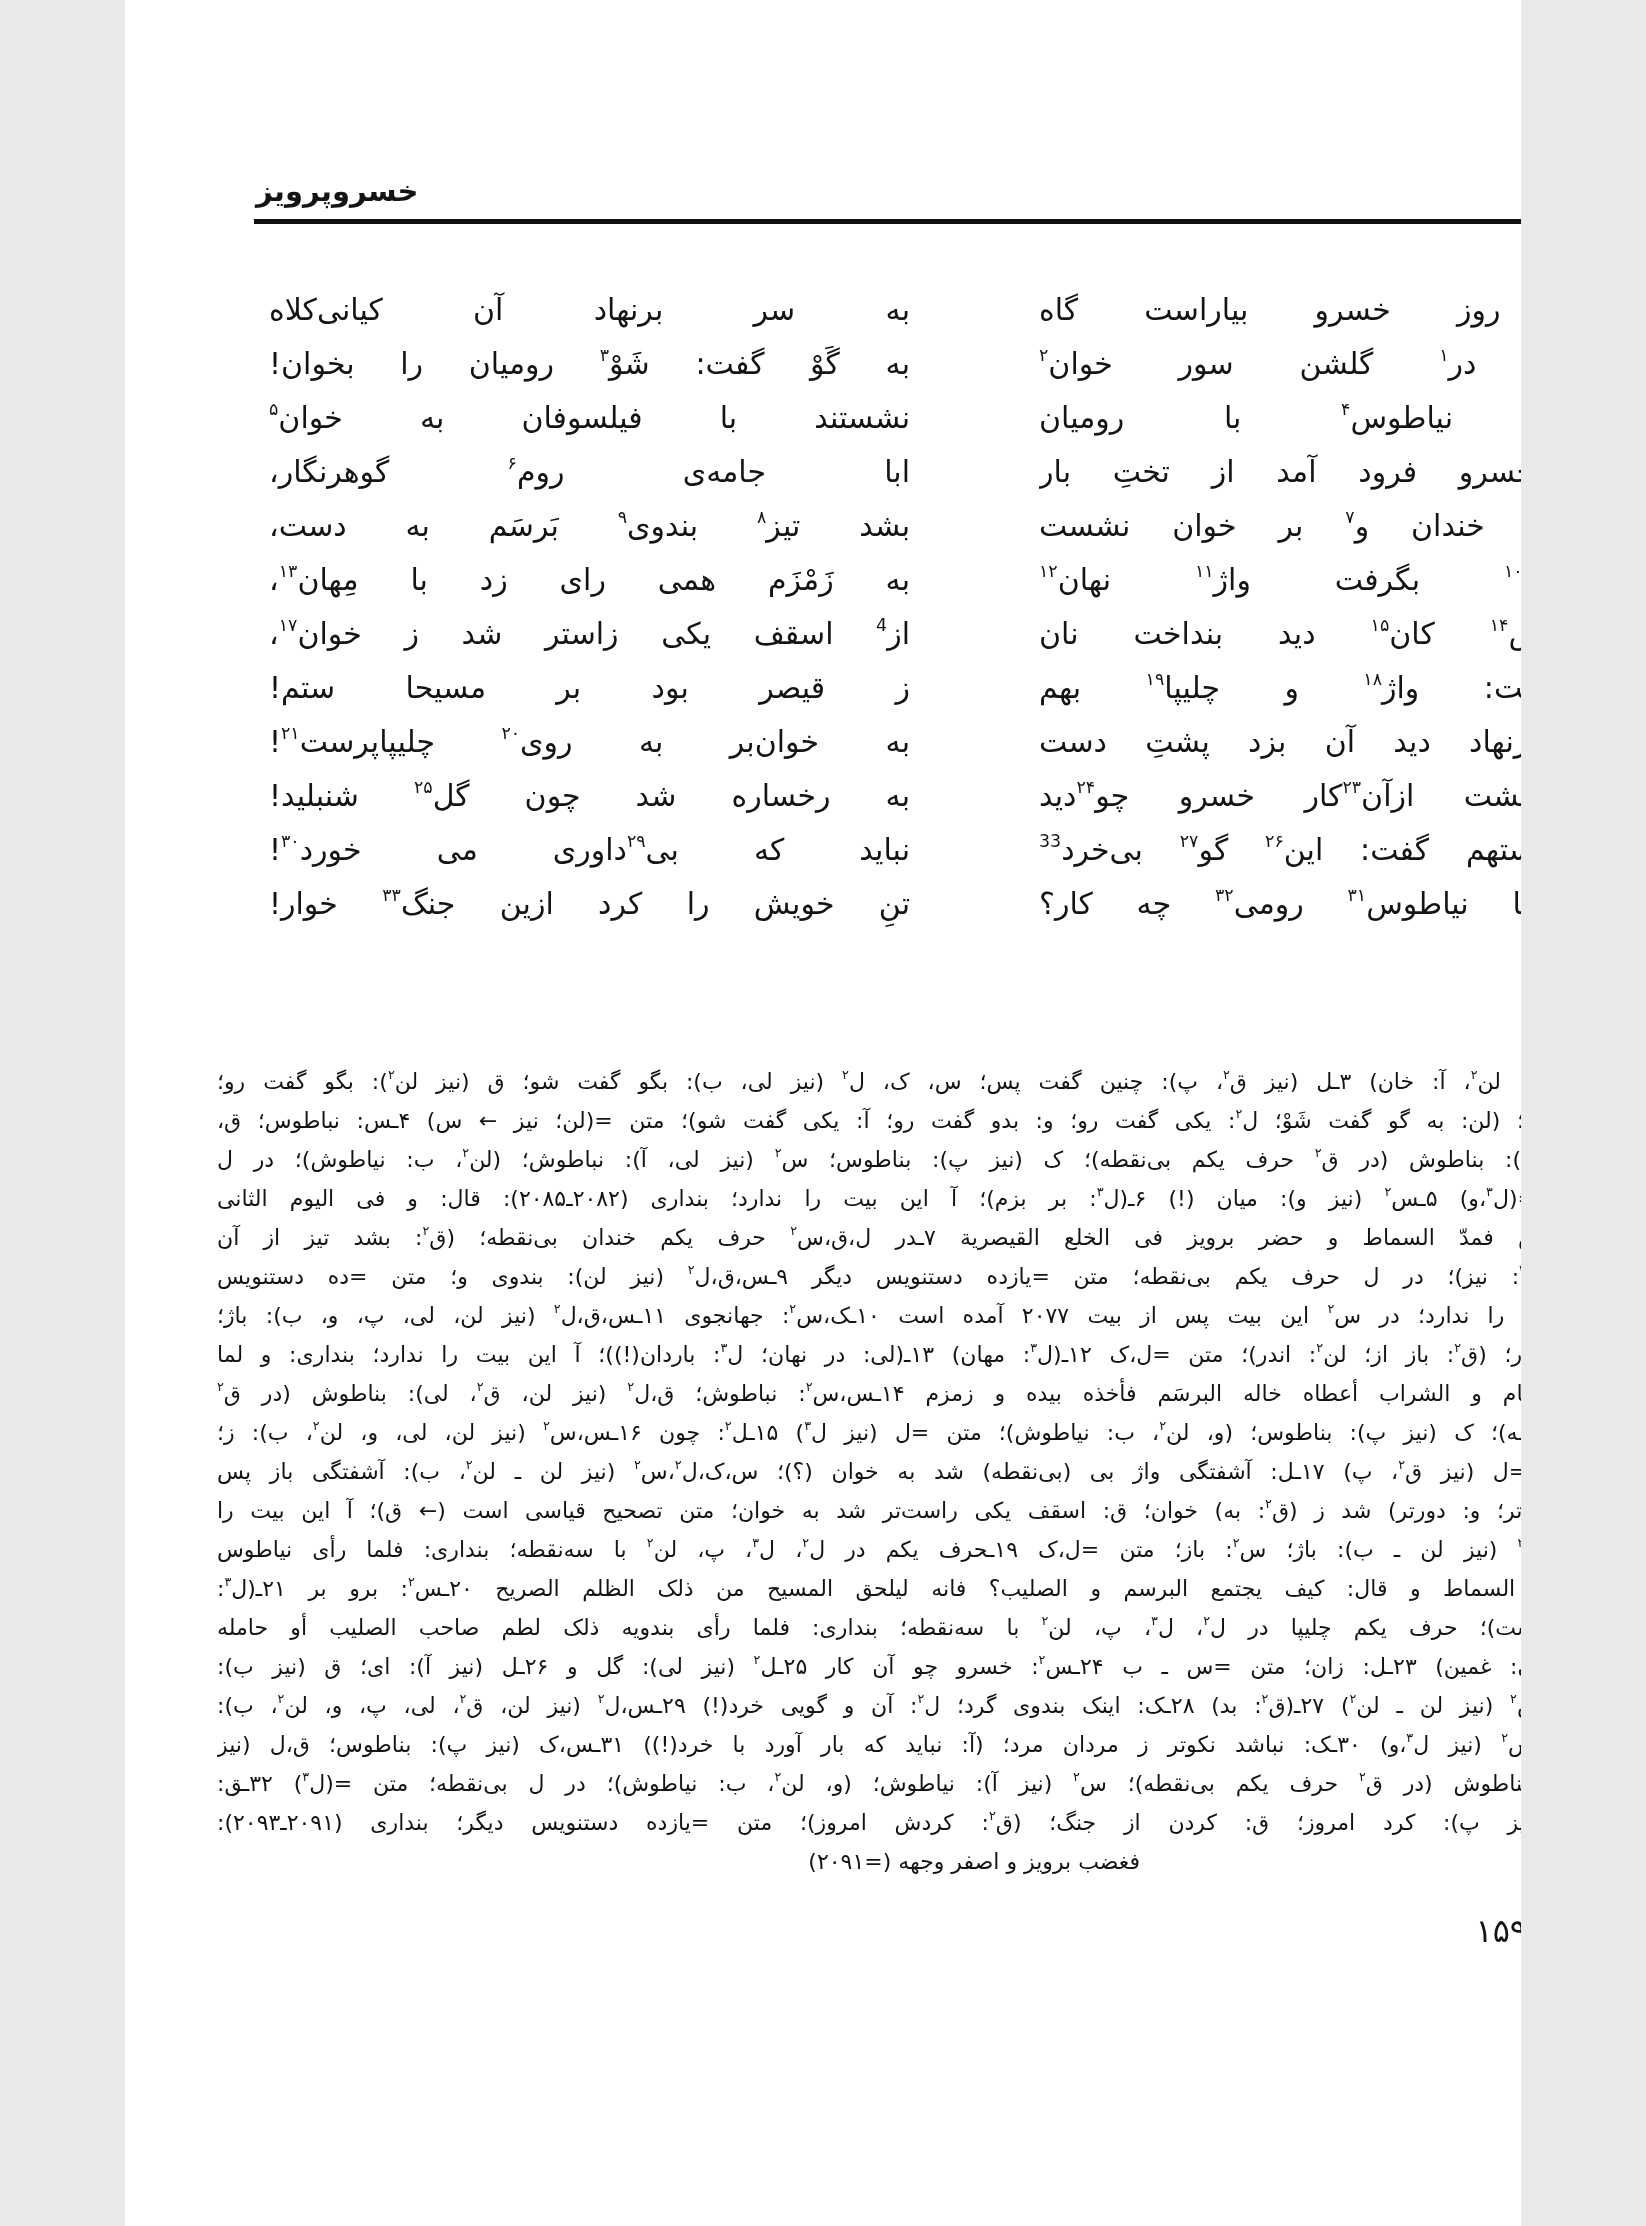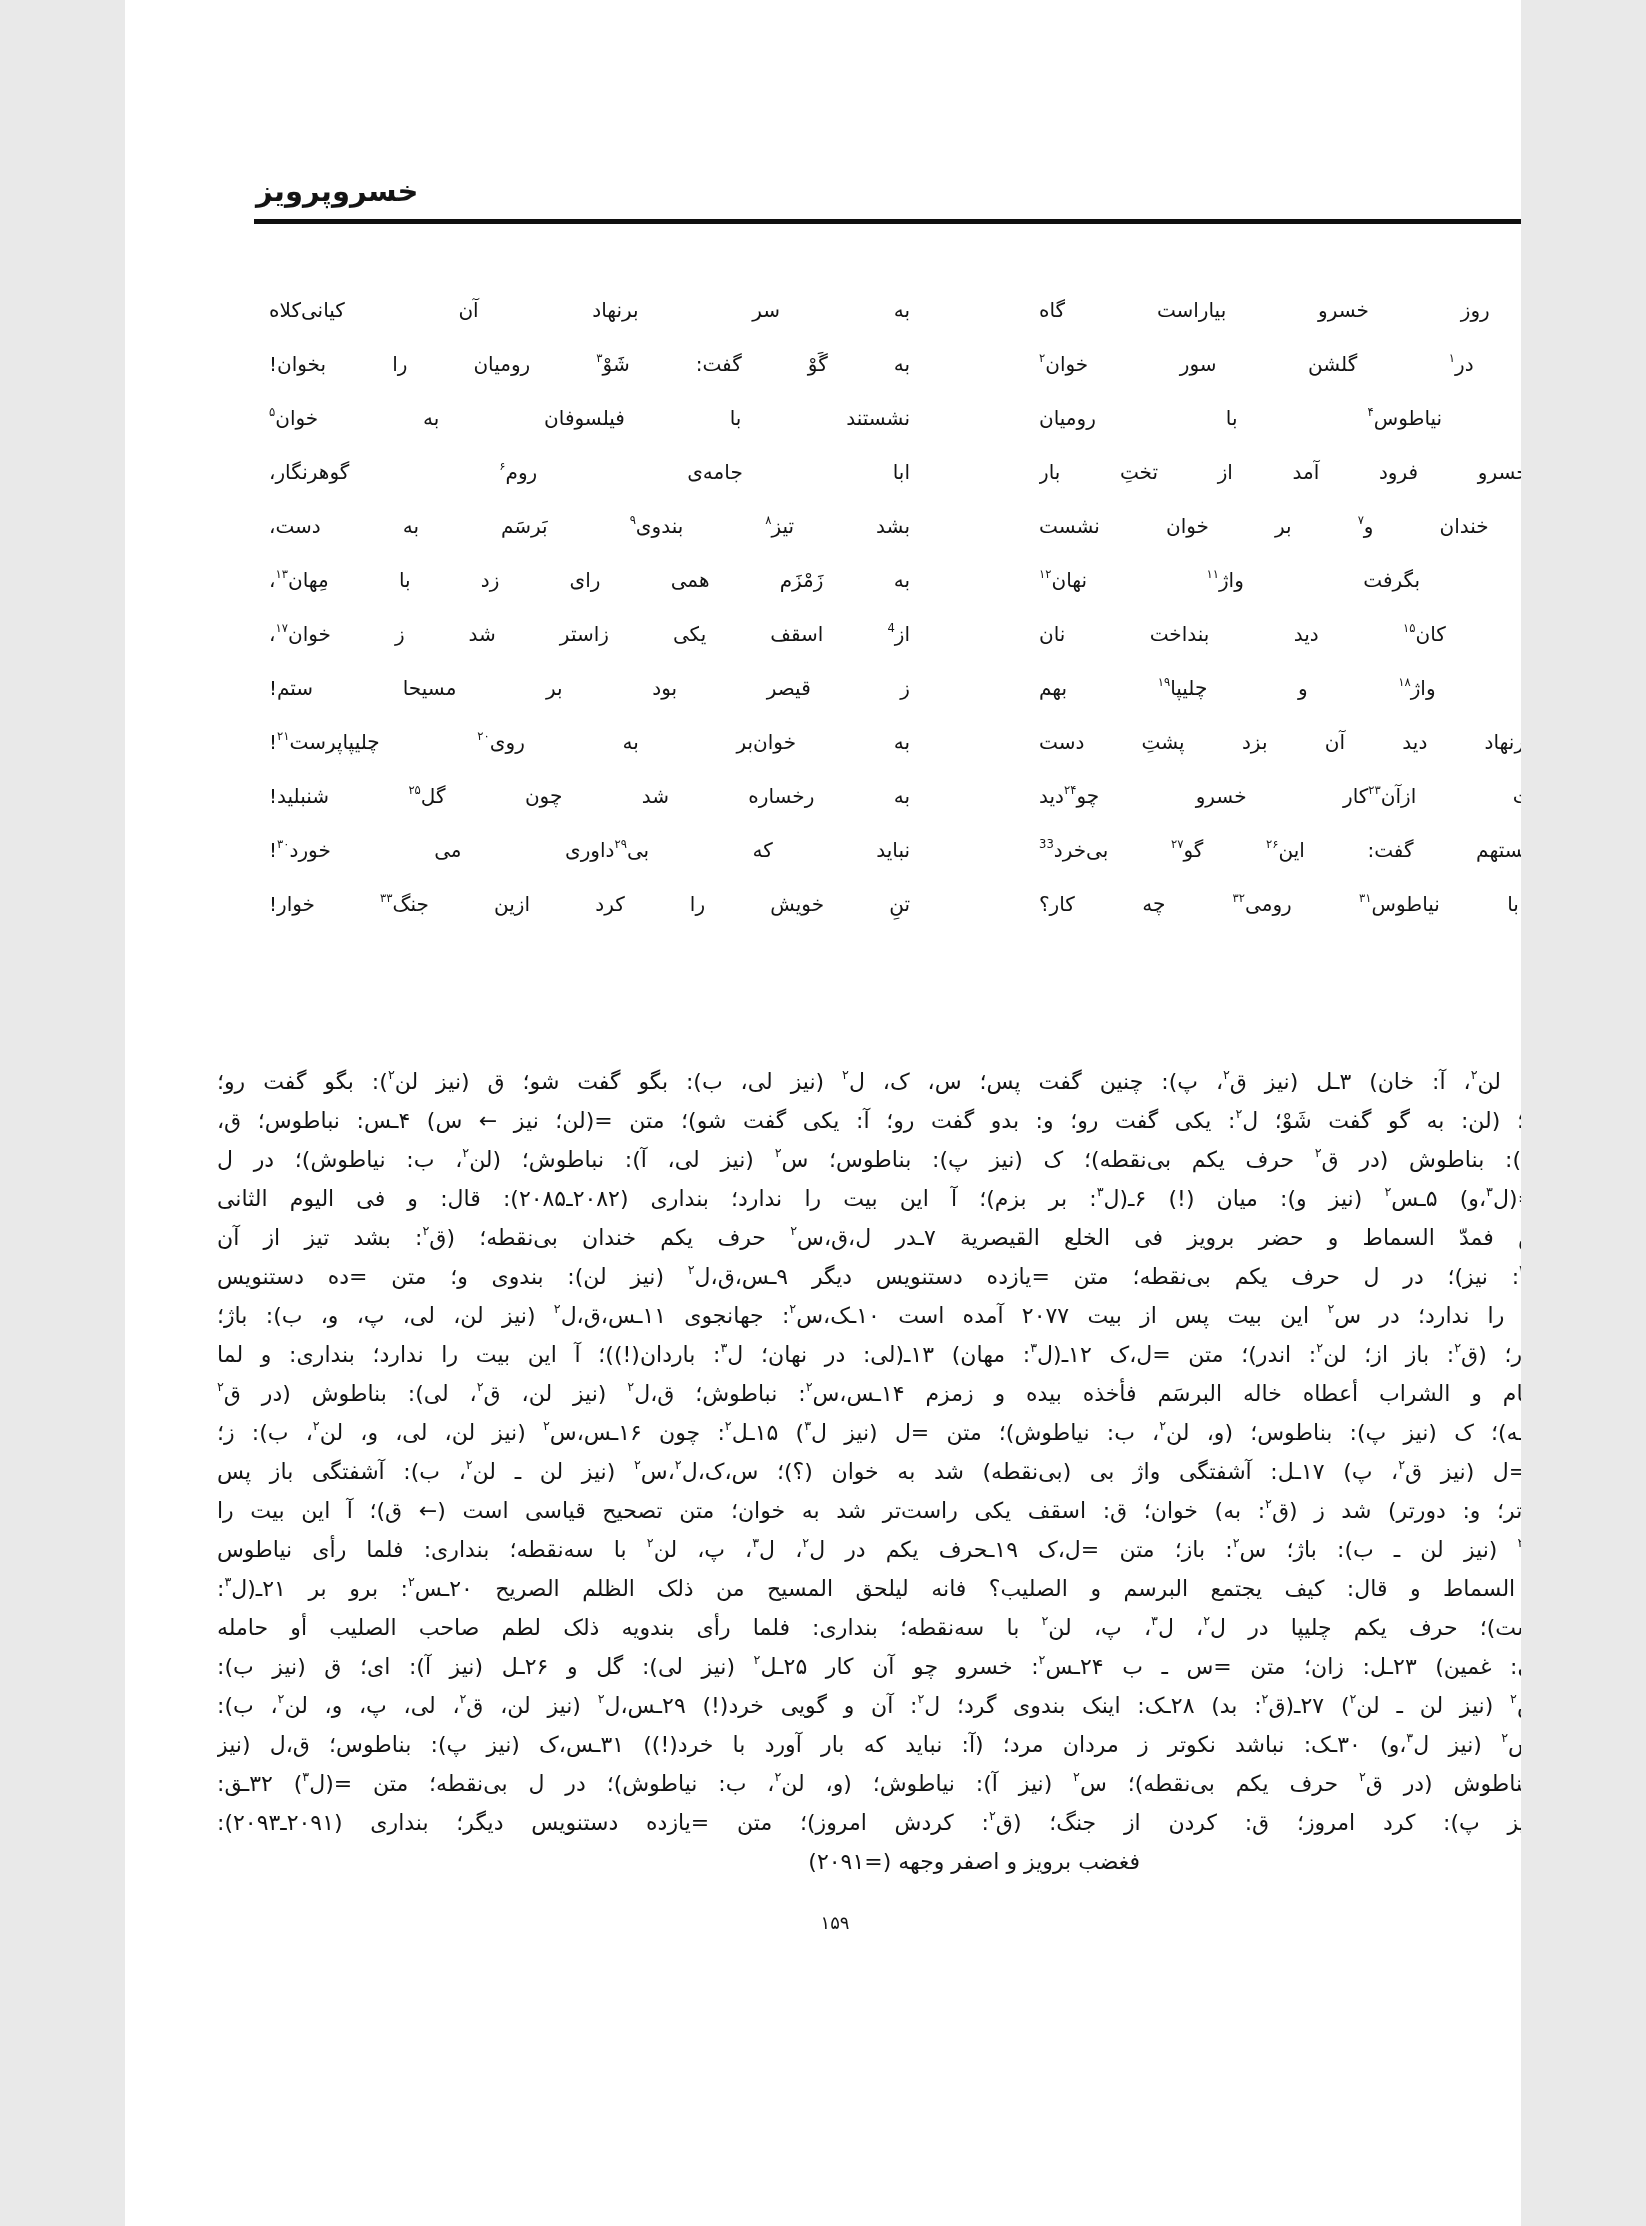--- a/index.html
+++ b/index.html
@@ -23,21 +23,21 @@
     width:1403px;height:4.6px;background:#101010;
   }
   
   .poem{position:absolute;top:272px;left:143px;width:1431px;}
   .couplet{display:flex;direction:rtl;height:54px;align-items:center;}
   .vnum{
     flex:0 0 88px;direction:ltr;text-align:center;
     font-size:26px;padding-top:1.8px;
   }
   .hemi{
-    font-size:20px;line-height:46px;
+    font-size:30px;line-height:46px;
     text-align:justify;text-align-last:justify;-moz-text-align-last:justify;
     white-space:normal;overflow:hidden;max-height:52px;margin-top:22px;
   }
   .hemi.first{flex:0 0 572px;}
   .colgap{flex:0 0 129px;}
   .hemi.second{flex:0 0 641px;}
   sup{
     font-size:58%;line-height:0;vertical-align:super;
     position:relative;top:-1.8px;
   }
@@ -51,22 +51,22 @@
     line-height:39px;
     text-align:justify;text-align-last:justify;-moz-text-align-last:justify;
     overflow:hidden;max-height:39px;
   }
   .app-line:last-child{
     text-align:left;text-align-last:right;-moz-text-align-last:right;
     padding-left:0;padding-right:554px;
   }
   
   .page-number{
-    position:absolute;top:1912px;left:12px;width:100%;
-    text-align:center;font-size:18px;
+    position:absolute;top:1912px;left:6px;width:100%;
+    font-size:32px;
   }
 </style>
 </head>
 <body>
 
 <div class="page">
 
   <span class="header-title">خسروپرویز</span>
   <div class="header-rule"></div>
 

